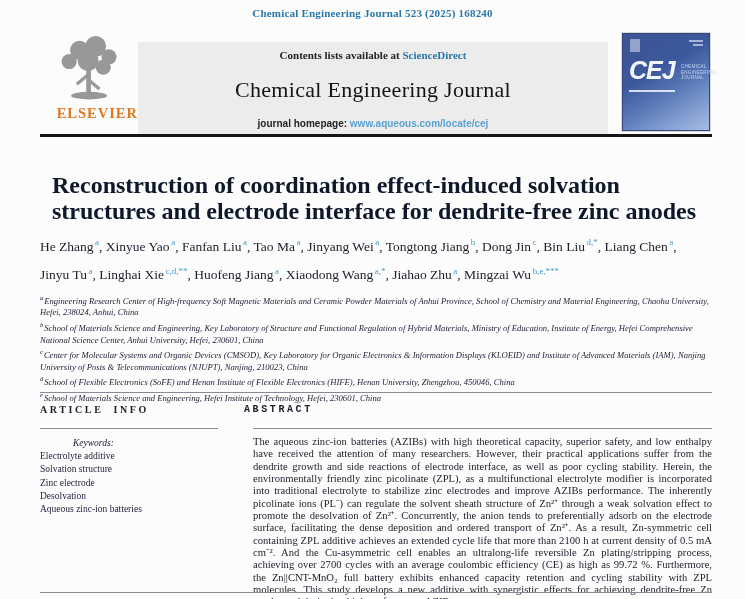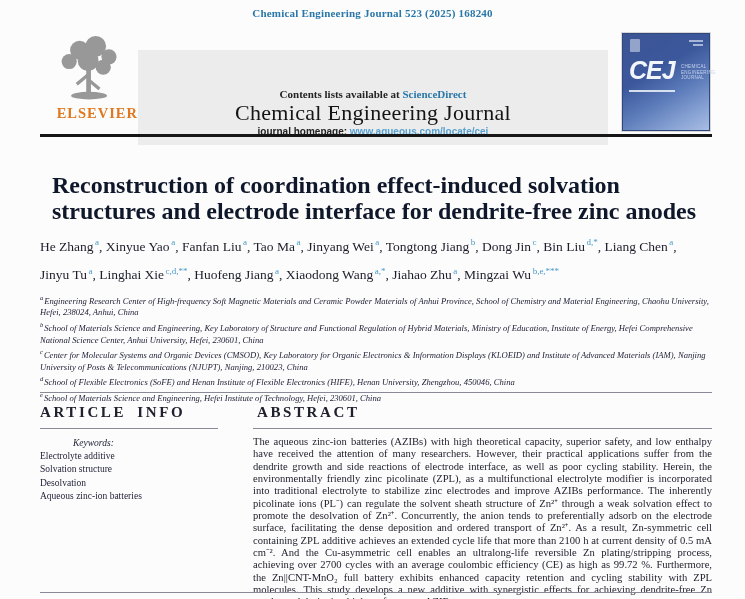--- a/index.html
+++ b/index.html
@@ -15,22 +15,22 @@
   
   .citation{position:absolute;top:7px;left:0;width:100%;text-align:center;
     font-size:11px;font-weight:bold;color:var(--accent);letter-spacing:.2px;}
   
   .banner{position:absolute;top:33px;left:40px;width:672px;height:105px;}
   .elsevier{position:absolute;left:2px;top:2px;width:96px;height:100px;text-align:right;cursor:pointer;}
   .elsevier svg{display:block;margin:0 auto;}
   .elsevier-word{font-family:"Liberation Serif",serif;font-weight:bold;
     font-size:14.5px;color:var(--orange);letter-spacing:1px;margin-top:-2px;}
   .greybox{position:absolute;left:98px;top:9px;width:470px;height:95px;background:#ececec;
-    display:flex;flex-direction:column;align-items:center;justify-content:flex-end;
-    padding:7px 6px 8px 6px;margin-top:8px;}
+    display:flex;flex-direction:column;align-items:center;justify-content:space-between;
+    padding:7px 6px 8px 6px;}
   .contents-line{font-size:11px;font-weight:bold;color:#232323;}
   .sciencedirect{color:var(--accent);cursor:pointer;}
   .journal-title{font-size:22px;color:#141414;letter-spacing:.3px;}
   .homepage-line{font-family:"Liberation Sans",sans-serif;font-size:10px;font-weight:bold;color:#232323;}
   .homepage-url{color:var(--link);cursor:pointer;}
   
   .cover{position:absolute;left:582px;top:0;width:88px;height:98px;cursor:pointer;
     background:linear-gradient(150deg,#3b5494 0%,#3c589c 38%,#5d7cba 62%,#8ba5d6 85%,#a9bde2 100%);
     border:1px solid #31487e;box-shadow:0 0 0 1px #d8d8d8;}
   .cover-mark{position:absolute;left:7px;top:5px;width:10px;height:13px;
@@ -56,23 +56,23 @@
   .affils{position:absolute;top:292px;left:40px;width:672px;
     font-size:8.6px;line-height:11.6px;font-style:italic;color:#23233a;}
   .affil .af-sup{font-size:6.5px;margin-right:1px;}
   
   .rule{position:absolute;border-top:1px solid var(--rule);height:0;}
   .rule-top-cols{top:392px;left:40px;width:672px;}
   .rule-info{top:428px;left:40px;width:178px;}
   .rule-abs{top:428px;left:253px;width:459px;}
   .rule-bottom{top:592px;left:40px;width:672px;}
   
-  .col-heading{position:absolute;top:404px;font-size:15px;font-weight:bold;color:#20202e;
+  .col-heading{position:absolute;top:404px;font-size:10px;font-weight:bold;color:#20202e;
     letter-spacing:2.6px;word-spacing:5px;font-family:"Liberation Serif",serif;}
-  .h-info{left:40px;} .h-abs{left:257px;}
+  .h-info{left:40px;} .h-abs{left:244px;font-family:Liberation Mono, monospace;}
   .kw-block{position:absolute;top:437px;left:40px;width:190px;font-size:9.5px;line-height:13.2px;color:#23233a;}
   .kw-label{font-style:italic;margin-left:33px;}
   .abstract{position:absolute;top:436px;left:253px;width:459px;
     font-size:10.6px;line-height:12.35px;text-align:justify;color:#1d1d2b;}
 </style>
 </head>
 <body>
 
 <div class="citation">Chemical Engineering Journal 523 (2025) 168240</div>
 
@@ -176,20 +176,21 @@
 
 <div class="rule rule-info"></div>
 <div class="rule rule-abs"></div>
 
 <div class="kw-block">
   <div class="kw-label">Keywords:</div>
   <div class="kw-list">
 
   <div class="kw">Electrolyte additive</div>
       <div class="kw">Solvation structure</div>
+      <div class="kw">Zinc electrode</div>
       <div class="kw">Desolvation</div>
       <div class="kw">Aqueous zinc-ion batteries</div>
     </div>
 </div>
 
 <div class="abstract">The aqueous zinc-ion batteries (AZIBs) with high theoretical capacity, superior safety, and low enthalpy have received the attention of many researchers. However, their practical applications suffer from the dendrite growth and side reactions of electrode interface, as well as poor cycling stability. Herein, the environmentally friendly zinc picolinate (ZPL), as a multifunctional electrolyte modifier is incorporated into traditional electrolyte to stabilize zinc electrodes and improve AZIBs performance. The inherently picolinate ions (PL⁻) can regulate the solvent sheath structure of Zn²⁺ through a weak solvation effect to promote the desolvation of Zn²⁺. Concurrently, the anion tends to preferentially adsorb on the electrode surface, facilitating the dense deposition and ordered transport of Zn²⁺. As a result, Zn-symmetric cell containing ZPL additive achieves an extended cycle life that more than 2100 h at current density of 0.5 mA cm⁻². And the Cu-asymmetric cell enables an ultralong-life reversible Zn plating/stripping process, achieving over 2700 cycles with an average coulombic efficiency (CE) as high as 99.72 %. Furthermore, the Zn||CNT-MnO₂ full battery exhibits enhanced capacity retention and cycling stability with ZPL molecules. This study develops a new additive with synergistic effects for achieving dendrite-free Zn anodes and designing high-performance AZIBs.</div>
 
 <div class="rule rule-bottom"></div>
 
 </body></html>

